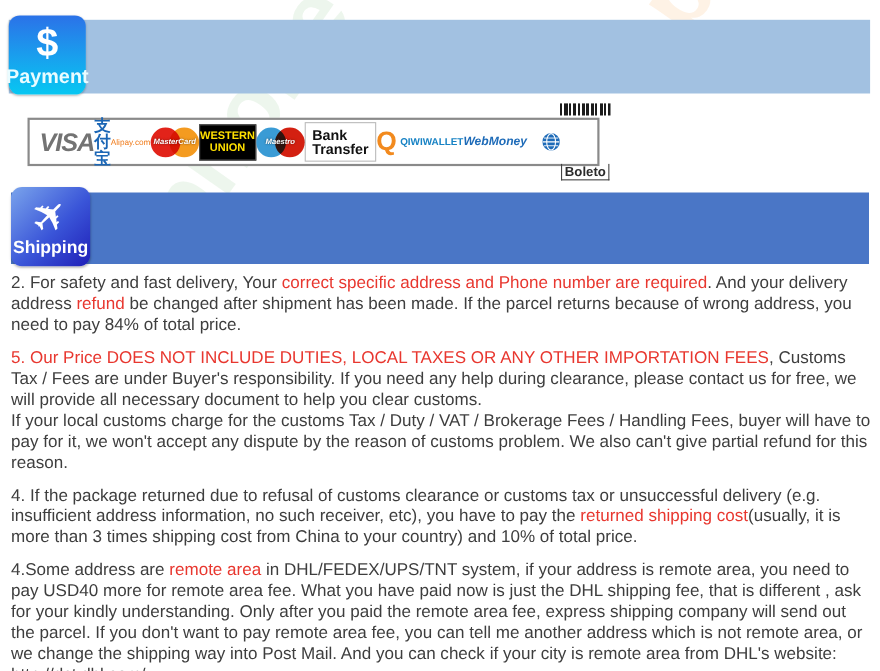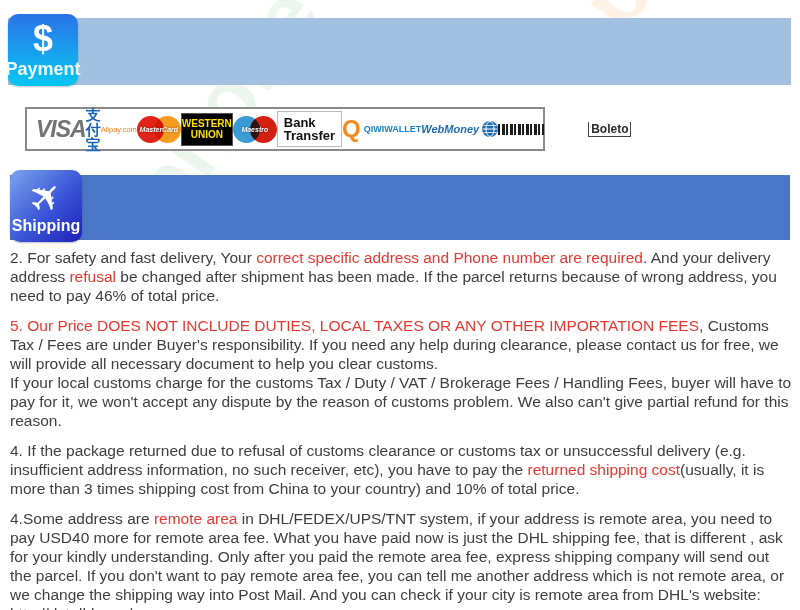--- a/index.html
+++ b/index.html
@@ -49,23 +49,23 @@
   }
   .wu { width:58px; height:33px; background:#000; border:1px solid #555;
         display:flex; flex-direction:column; align-items:center; justify-content:center; }
   .wu span { color:#ffe000; font-size:10px; font-weight:bold; letter-spacing:0; line-height:11px; }
   .bank-transfer { border:1px solid #bbb; background:#fff; padding:4px 6px; }
   .bank-transfer span { color:#111; font-size:13px; font-weight:bold; }
   .qiwi { flex-direction:row; gap:3px; }
   .qiwi .q { color:#f28a1e; font-size:24px; font-weight:bold; line-height:22px; }
   .qiwi .qt { display:flex; flex-direction:row; }
   .qiwi .qt span { color:#1782c4; font-size:9px; font-weight:bold; line-height:10px; }
-  .webmoney { flex-direction:row; gap:3px; }
+  .webmoney { flex-direction:row; gap:14px; }
   .webmoney .wmtext { color:#1e6bb8; font-size:11px; font-weight:bold; font-style:italic; }
-  .boleto { flex-direction:row;gap:44px; }
+  .boleto { flex-direction:column;gap:44px; }
   .boleto .barcode { width:46px; height:11px;
     background:repeating-linear-gradient(90deg,#1c1c1c 0 2px,#fff 2px 4px,#1c1c1c 4px 7px,#fff 7px 8px); }
   .boleto .btext { border:1px solid #444; border-top:none; color:#2b2b2b; font-size:12px; font-weight:bold;
     padding:0 2px; line-height:14px; }
 
   
   .shipping-bar { position:absolute; left:10px; top:175px; width:780px; height:65px; background:#4a76c6; }
   .shipping-badge {
     position:absolute; left:10px; top:170px; width:72px; height:72px; border-radius:10px;
     background:linear-gradient(135deg,#7aa4ec 0%,#3a55d8 55%,#1f1fb8 100%);
@@ -147,20 +147,20 @@
     </div>
   </div>
 
   <div class="shipping-bar"></div>
   <div class="shipping-badge">
     <span class="plane">✈</span>
     <span class="blabel">Shipping</span>
   </div>
 
   <div class="notes">
-    <p><span>2. For safety and fast delivery, Your </span><span class="red">correct specific address and Phone number are required</span><span>. And your delivery address </span><span class="red">refusal</span><span> be changed after shipment has been made. If the parcel returns because of wrong address, you need to pay 46% of total price.</span></p>
+    <p><span>2. For safety and fast delivery, Your </span><span class="red">correct specific address and Phone number are required</span><span>. And your delivery address </span><span class="red">refund</span><span> be changed after shipment has been made. If the parcel returns because of wrong address, you need to pay 84% of total price.</span></p>
     <p><span class="red">5. Our Price DOES NOT INCLUDE DUTIES, LOCAL TAXES OR ANY OTHER IMPORTATION FEES</span><span>, Customs Tax / Fees are under Buyer's responsibility. If you need any help during clearance, please contact us for free, we will provide all necessary document to help you clear customs.
 If your local customs charge for the customs Tax / Duty / VAT / Brokerage Fees / Handling Fees, buyer will have to pay for it, we won't accept any dispute by the reason of customs problem. We also can't give partial refund for this reason.</span></p>
     <p><span>4. If the package returned due to refusal of customs clearance or customs tax or unsuccessful delivery (e.g. insufficient address information, no such receiver, etc), you have to pay the </span><span class="red">returned shipping cost</span><span>(usually, it is more than 3 times shipping cost from China to your country) and 10% of total price.</span></p>
     <p><span>4.Some address are </span><span class="red">remote area</span><span> in DHL/FEDEX/UPS/TNT system, if your address is remote area, you need to pay USD40 more for remote area fee. What you have paid now is just the DHL shipping fee, that is different , ask for your kindly understanding. Only after you paid the remote area fee, express shipping company will send out the parcel. If you don't want to pay remote area fee, you can tell me another address which is not remote area, or we change the shipping way into Post Mail. And you can check if your city is remote area from DHL's website: http://dct.dhl.com/</span></p>
   </div>
 
 </div>
 
 </body></html>

